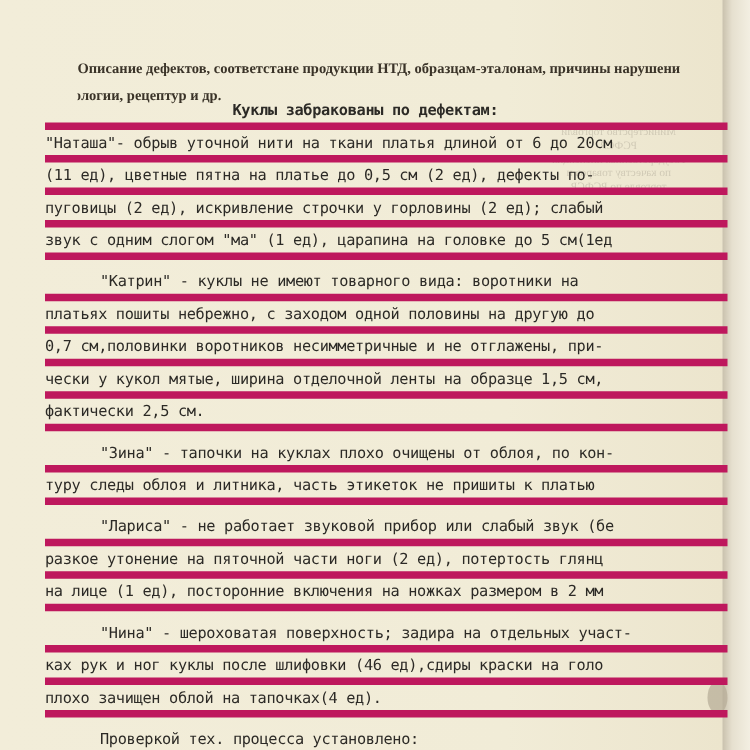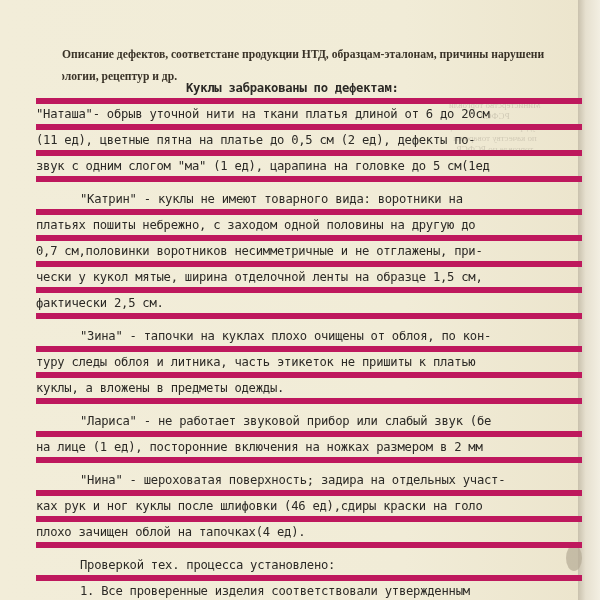--- a/index.html
+++ b/index.html
@@ -63,36 +63,37 @@
 <div class="form-header">
   <div class="l1">Описание  дефектов, соответстане  продукции  НТД,  образцам-эталонам,  причины  нарушени</div>
   <div class="l2">технологии,  рецептур  и  др.</div>
 </div>
 
 <div class="typed">
   <div class="tl title">Куклы забракованы по дефектам:</div>
 
   <div class="tl">"Наташа"- обрыв уточной нити на ткани платья длиной от 6 до 20см</div>
   <div class="tl">(11 ед), цветные пятна на платье до 0,5 см (2 ед), дефекты по-</div>
+  <div class="tl">пуговицы (2 ед), искривление строчки у горловины (2 ед); слабый</div>
   <div class="tl">звук с одним слогом "ма" (1 ед), царапина на головке до 5 см(1ед</div>
 
   <div class="gap"></div>
   <div class="tl ind">"Катрин" - куклы не имеют товарного вида: воротники на</div>
   <div class="tl">платьях пошиты небрежно, с заходом одной половины на другую до</div>
   <div class="tl">0,7 см,половинки воротников несимметричные и не отглажены, при-</div>
   <div class="tl">чески у кукол мятые, ширина отделочной ленты на образце 1,5 см,</div>
   <div class="tl">фактически 2,5 см.</div>
 
   <div class="gap"></div>
   <div class="tl ind">"Зина" - тапочки на куклах плохо очищены от облоя, по кон-</div>
   <div class="tl">туру следы облоя и литника, часть этикеток не пришиты к платью</div>
-  <div class="tl">куклы, а вложены в предметы одежды.</div>
 
   <div class="gap"></div>
   <div class="tl ind">"Лариса" - не работает звуковой прибор или слабый звук (бе</div>
+  <div class="tl">разкое утонение на пяточной части ноги (2 ед), потертость глянц</div>
   <div class="tl">на лице (1 ед), посторонние включения на ножках размером в 2 мм</div>
 
   <div class="gap"></div>
   <div class="tl ind">"Нина" - шероховатая поверхность; задира на отдельных участ-</div>
   <div class="tl">ках рук и ног куклы после шлифовки (46 ед),сдиры краски на голо</div>
   <div class="tl">плохо зачищен облой на тапочках(4 ед).</div>
 
   <div class="gap"></div>
   <div class="tl ind2">Проверкой тех. процесса установлено:</div>
   <div class="tl ind2">1. Все проверенные изделия соответствовали утвержденным</div>

